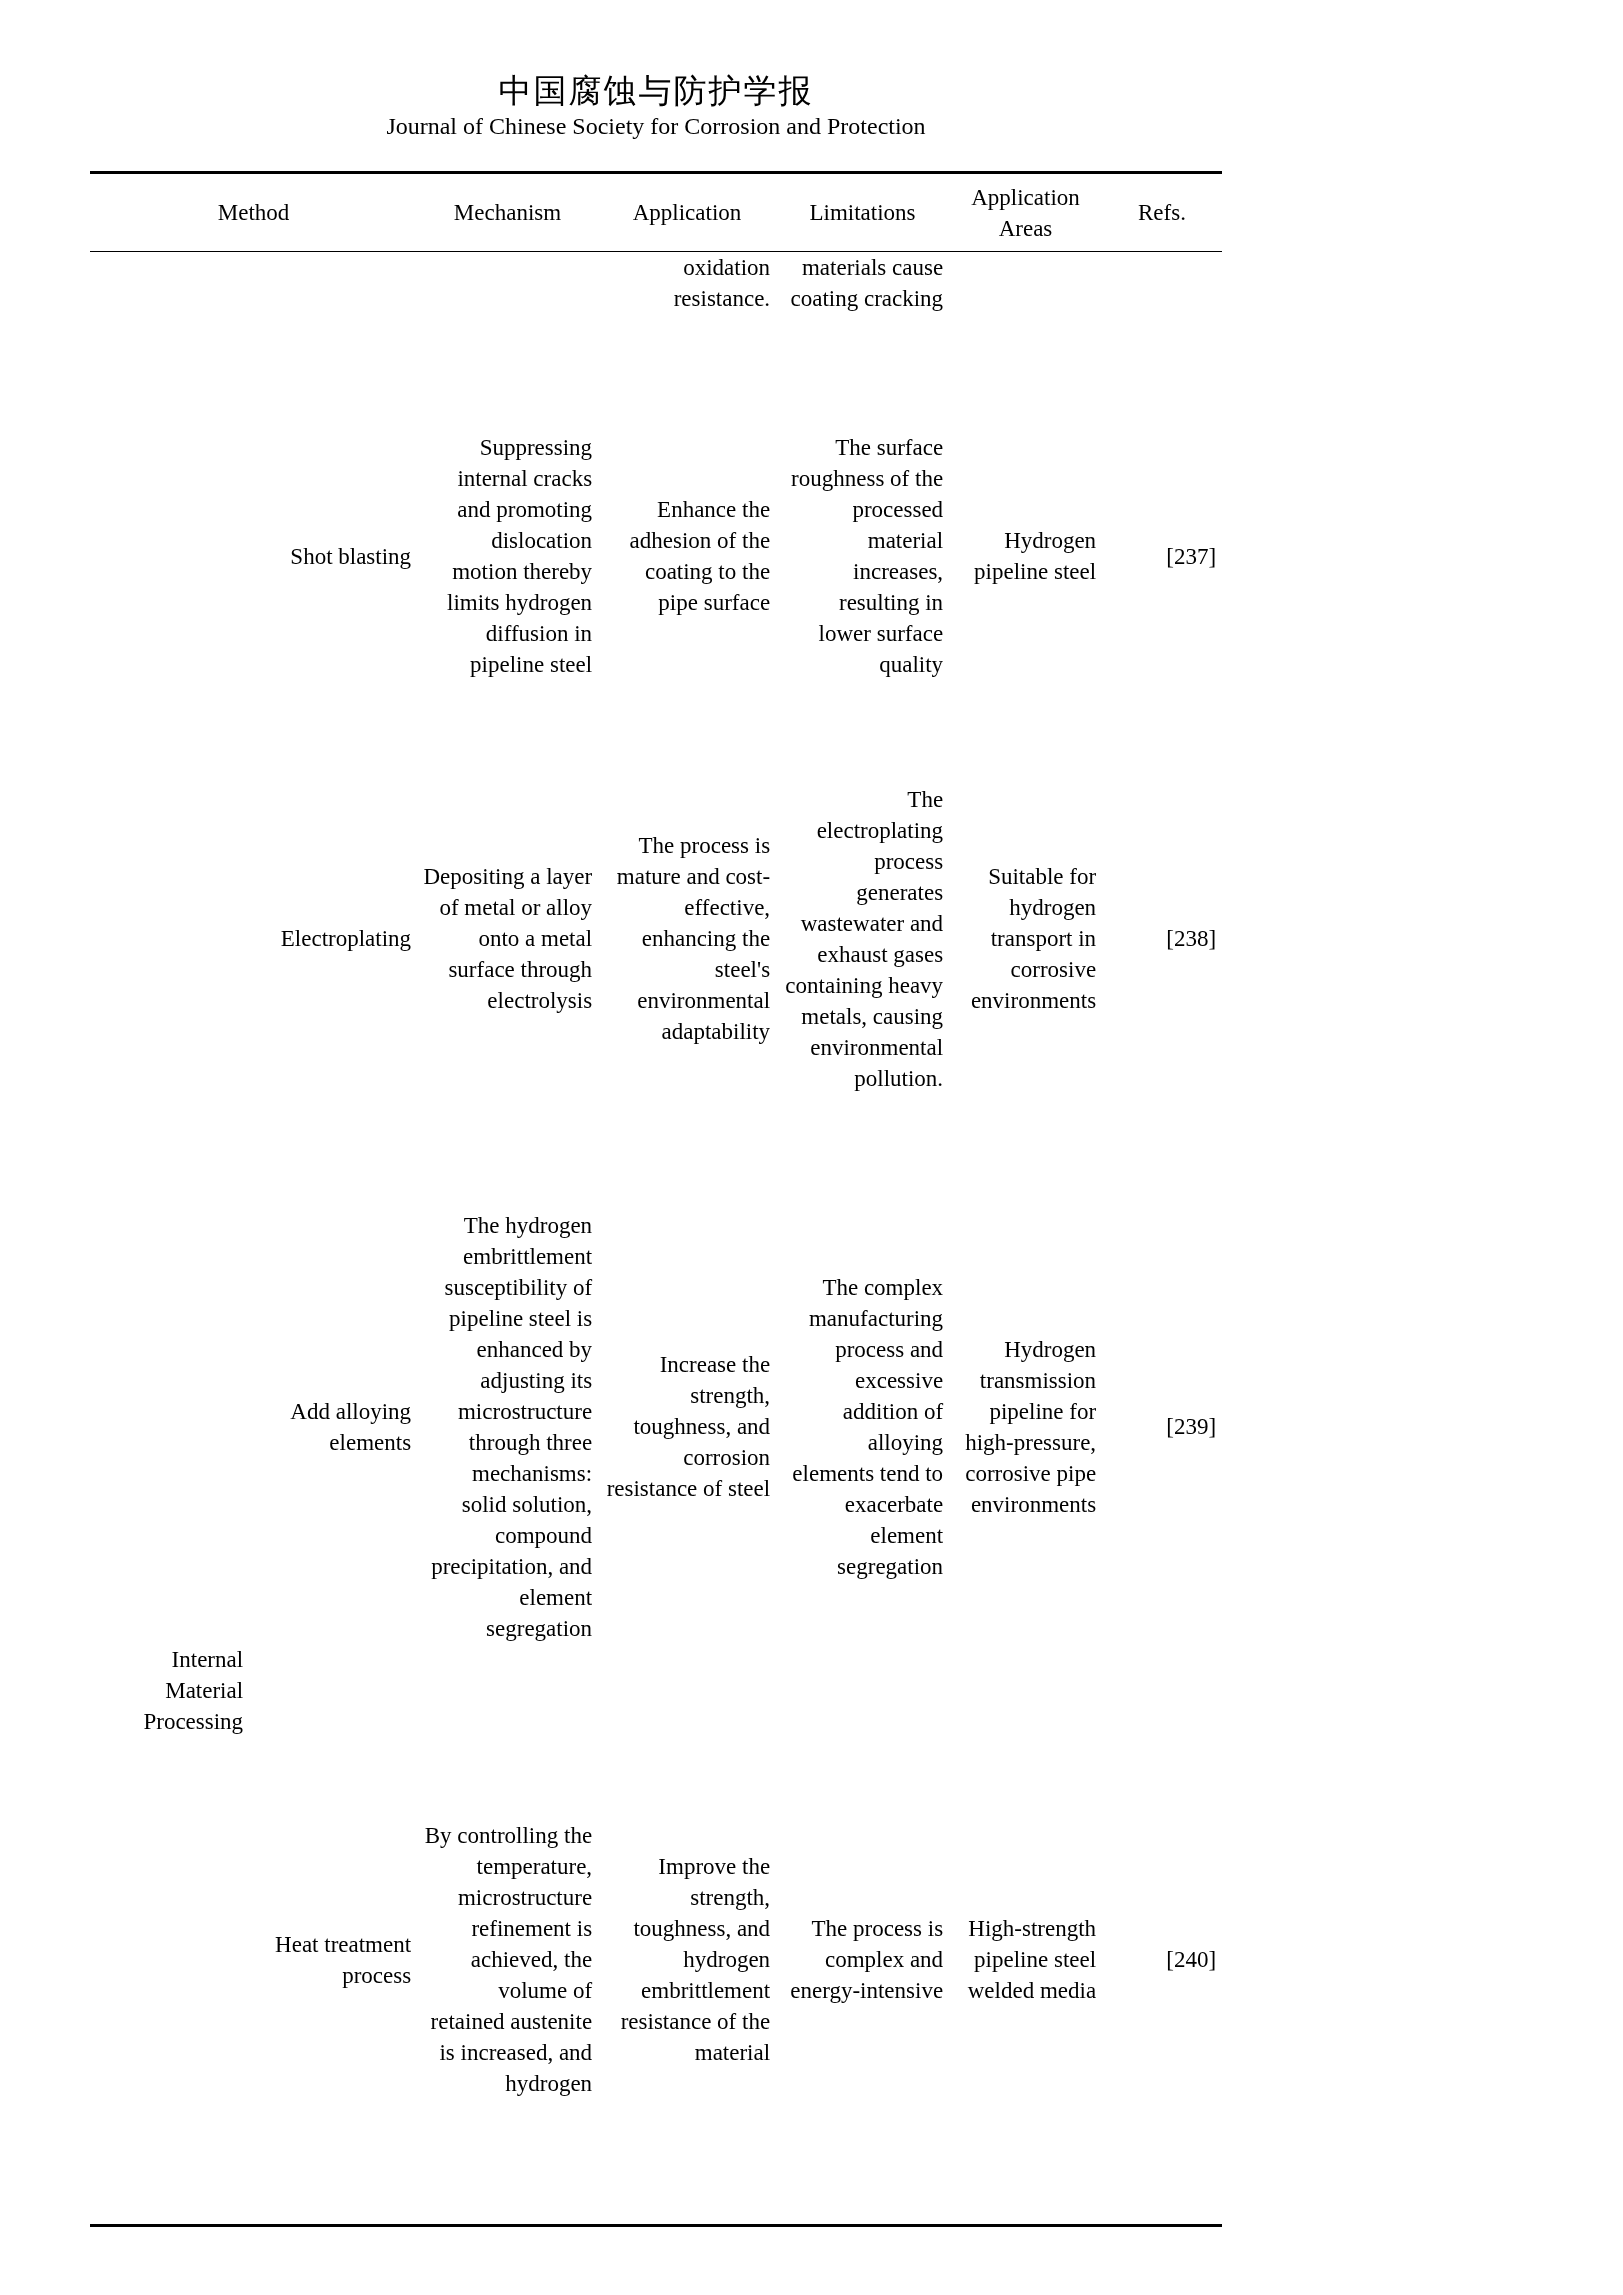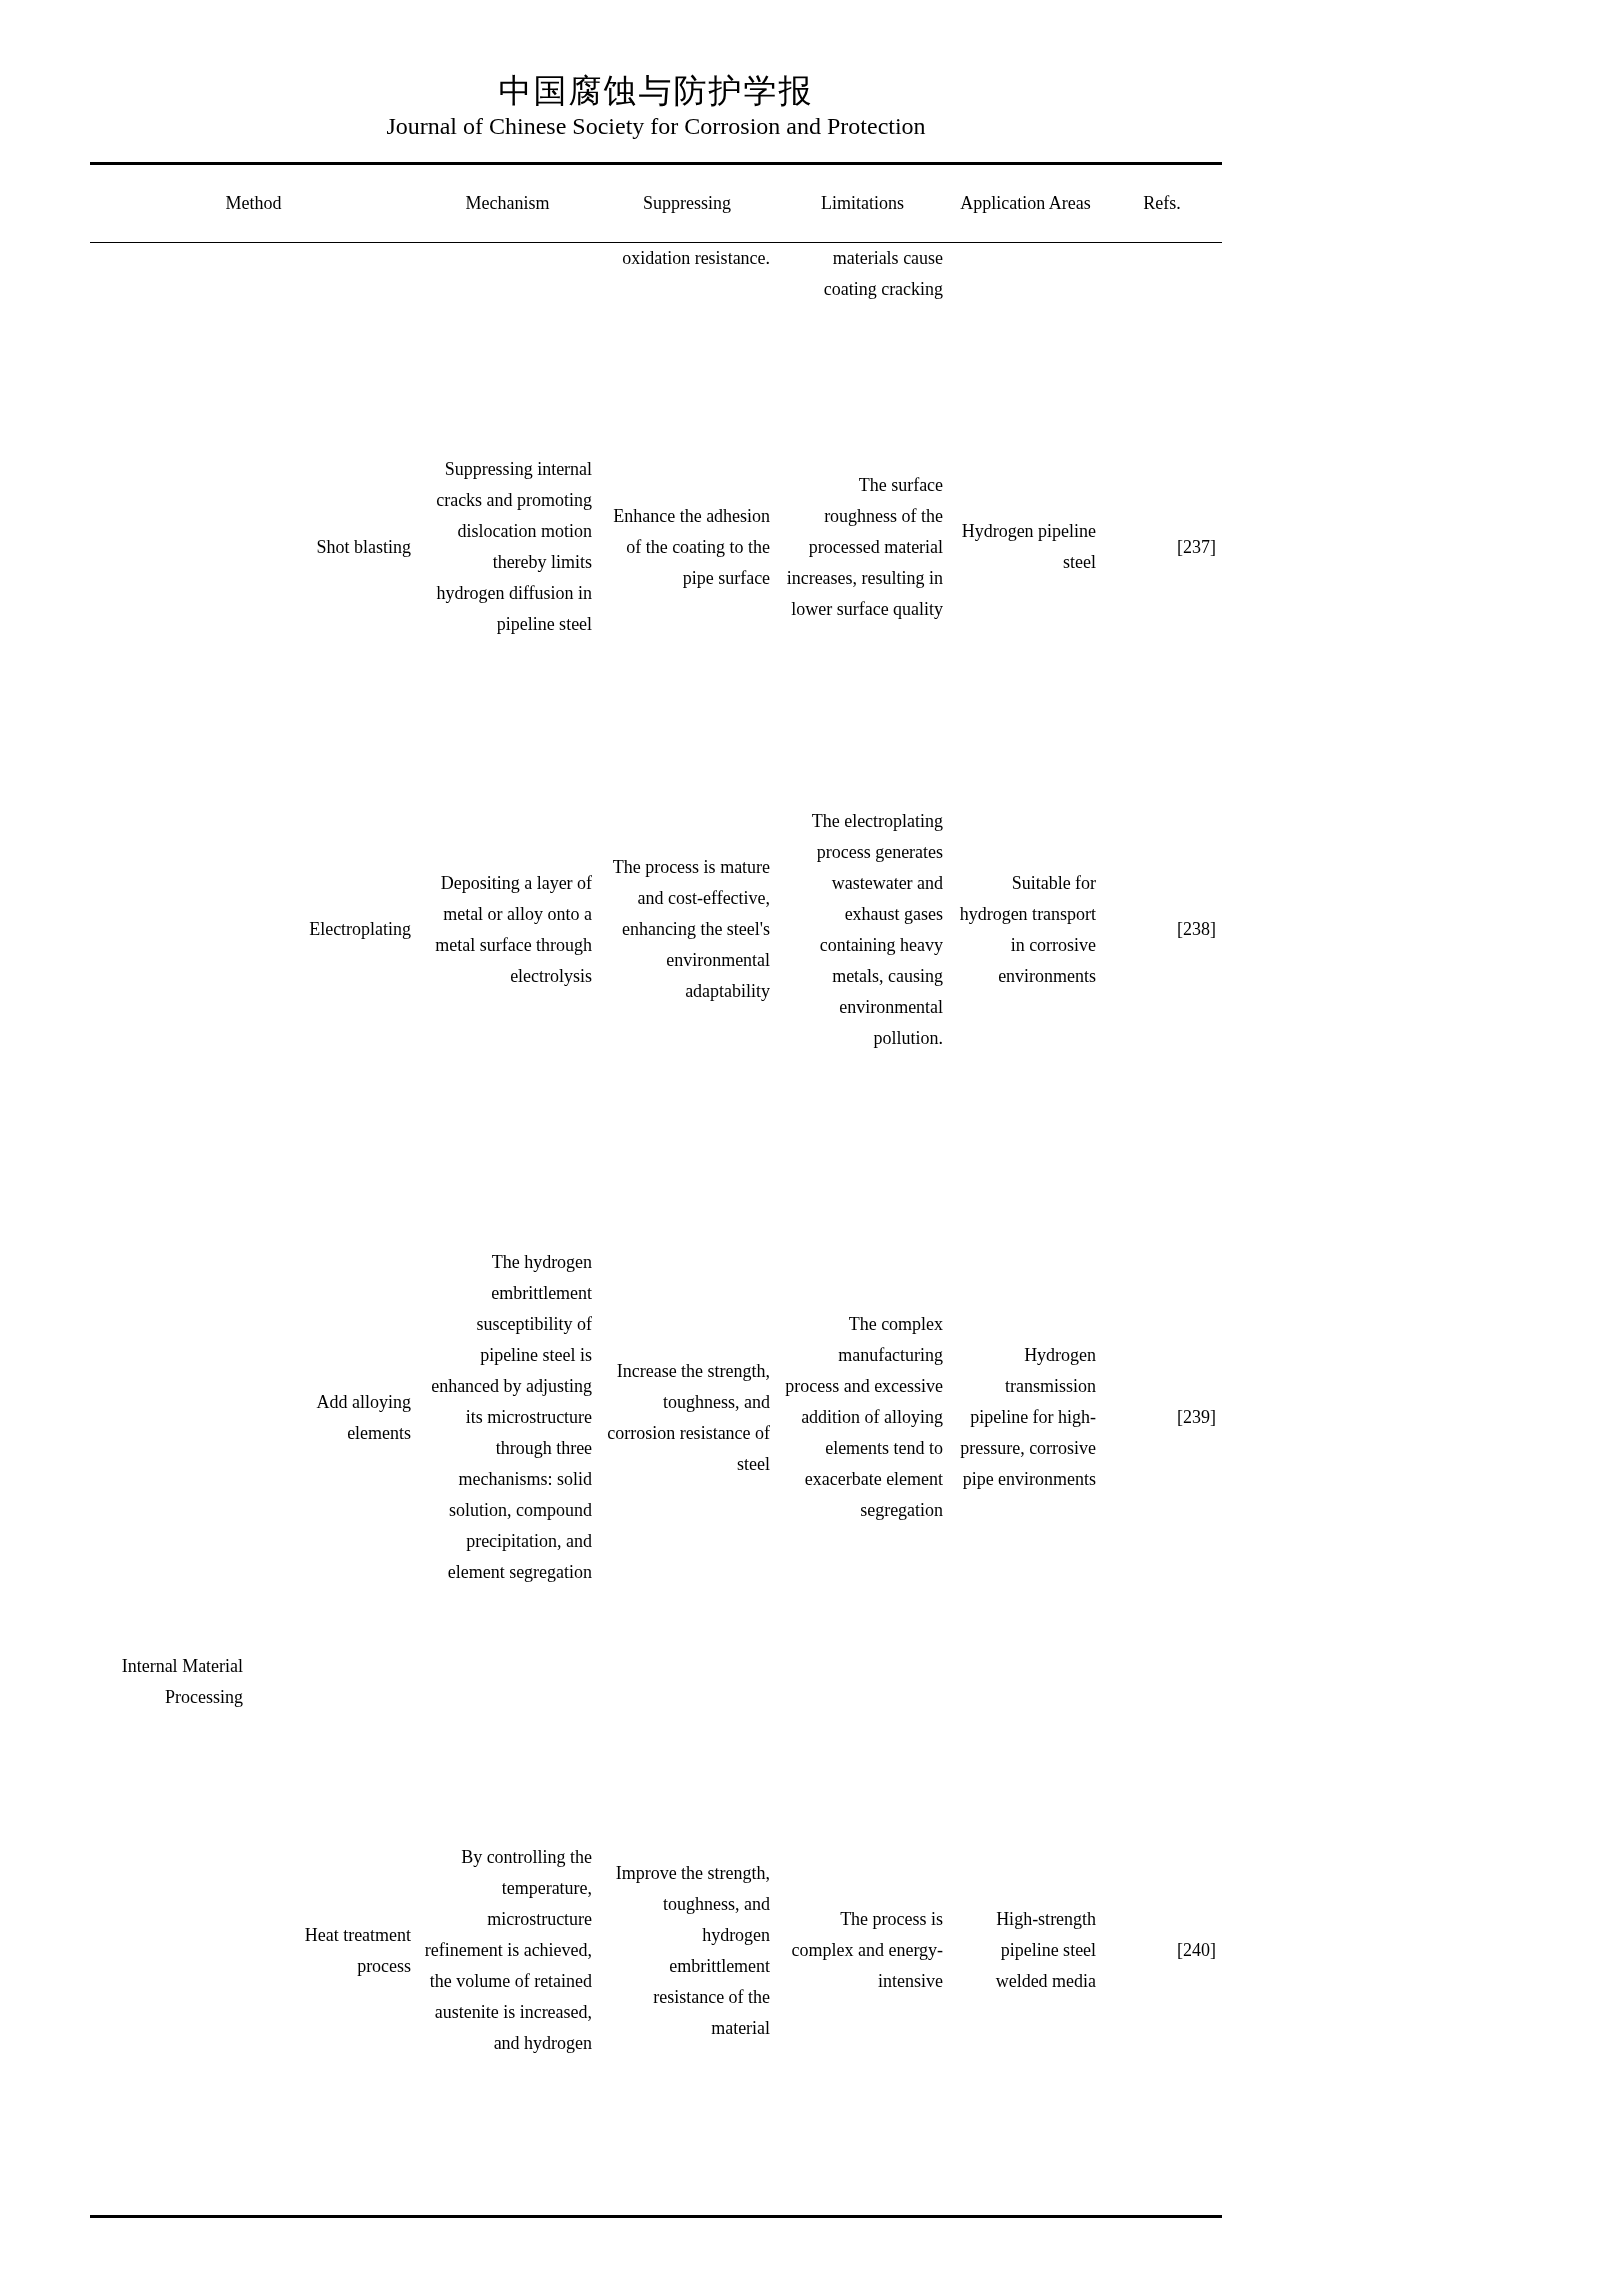--- a/index.html
+++ b/index.html
@@ -25,26 +25,26 @@
     line-height: 39px;
   }
   .title-en {
     text-align: center;
     font-size: 24px;
     line-height: 30px;
     margin-top: 0;
   }
   table.methods {
     width: 1132px;
-    margin: 21px auto 0 auto;
+    margin: 30px auto 0 auto;
     border-collapse: collapse;
     table-layout: fixed;
     border-top: 3.3px solid #000;
     border-bottom: 3.3px solid #000;
-    font-size: 18px;
+    font-size: 23px;
     line-height: 31px;
   }
   col.c-cat  { width: 159px; }
   col.c-met  { width: 168px; }
   col.c-mec  { width: 181px; }
   col.c-adv  { width: 178px; }
   col.c-lim  { width: 173px; }
   col.c-app  { width: 153px; }
   col.c-ref  { width: 120px; }
   thead th {
@@ -84,21 +84,21 @@
         <col class="c-mec">
         <col class="c-adv">
         <col class="c-lim">
         <col class="c-app">
         <col class="c-ref">
     </colgroup>
     <thead>
       <tr>
         <th colspan="2">Method</th>
         <th>Mechanism</th>
-        <th>Suppressing</th>
+        <th>Application</th>
         <th>Limitations</th>
         <th>Application Areas</th>
         <th>Refs.</th>
       </tr>
     </thead>
     <tbody>
       <tr class="row-cont">
         <td></td>
         <td></td>
         <td></td>

